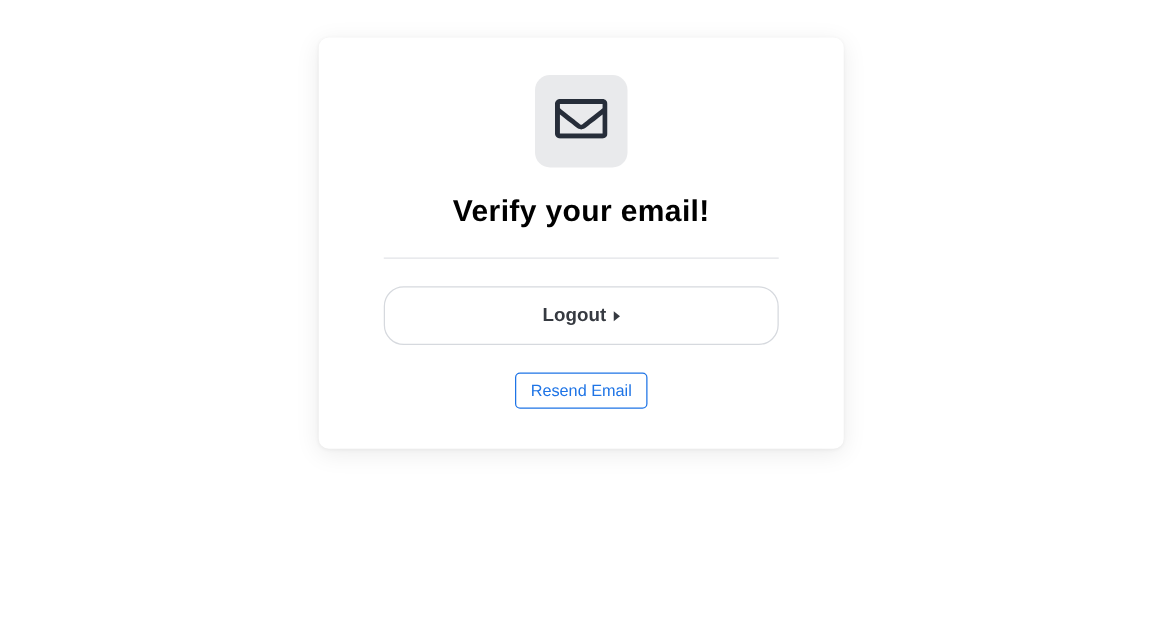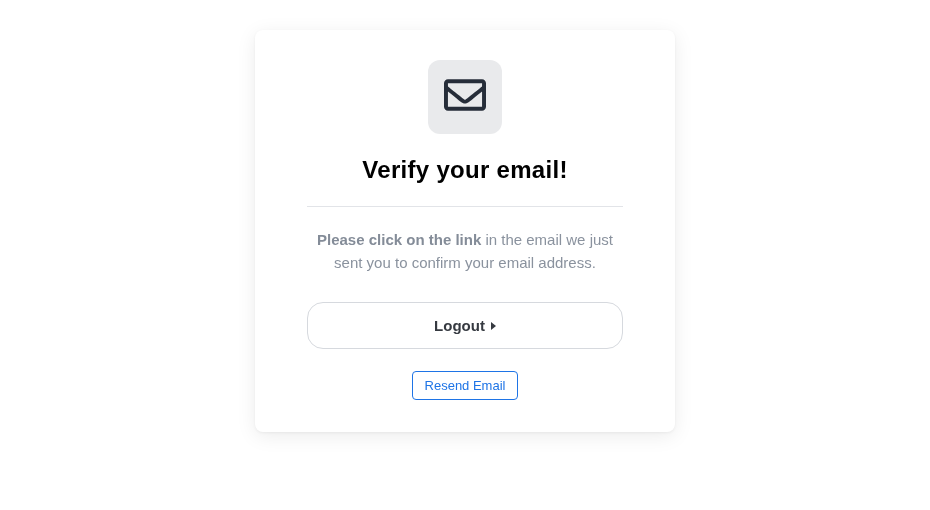--- a/index.html
+++ b/index.html
@@ -107,23 +107,20 @@
       <svg viewBox="0 0 512 384">
         <path d="M464 0H48C21.5 0 0 21.5 0 48v288c0 26.5 21.5 48 48 48h416c26.5 0 48-21.5 48-48V48c0-26.5-21.5-48-48-48zm0 48v40.8C441.6 107.2 404.9 136.6 321.4 201.9c-18.4 14.5-54.9 49.4-65.4 49.1-10.5.3-47-34.6-65.4-49.1C107.1 136.6 70.4 107.2 48 88.8V48h416zM48 336V150.2c22.9 18.3 56.2 44.5 110.3 86.8 23.9 18.9 64.8 59.2 97.7 59 32.7.2 73.1-39.5 97.7-59 54.1-42.3 87.4-68.5 110.3-86.8V336H48z"></path>
       </svg>
     </span>
   </div>
 
   <h1 class="title">Verify your email!</h1>
 
   <hr class="divider">
 
-  <p class="message">
-    <span class="bold">Please click on the link</span><span> in the email we just sent you to confirm your email address.</span>
-  </p>
 
   <button class="logout-btn">
     <span>Logout</span>
     <span class="caret"></span>
   </button>
 
   <button class="resend-btn">
     <span>Resend Email</span>
   </button>
 </div>

